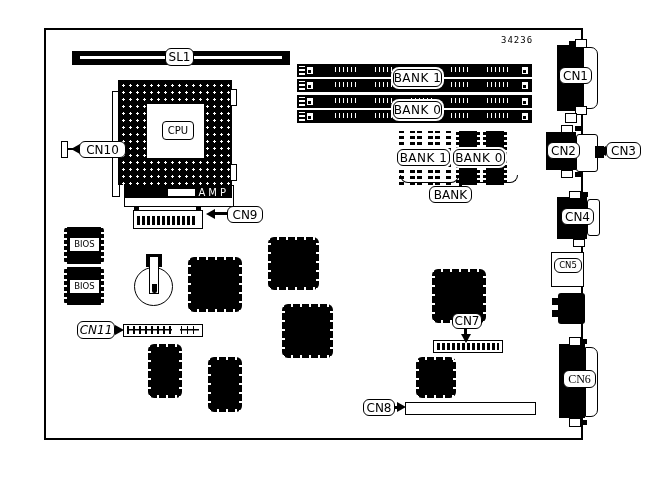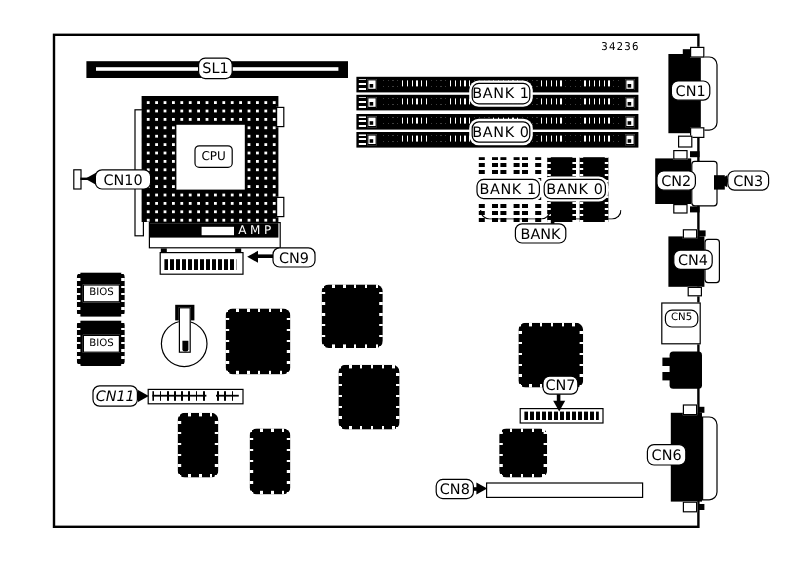--- a/index.html
+++ b/index.html
@@ -195,21 +195,21 @@
   <div class="cnbody" style="left:558px;top:293px;width:27px;height:31px;border-radius:3px;"></div>
   <div class="nub" style="left:552px;top:298px;width:7px;height:7px;"></div>
   <div class="nub" style="left:552px;top:310px;width:7px;height:7px;"></div>
 
   <div class="tab" style="left:569px;top:337px;width:12px;height:9px;"></div>
   <div class="nub" style="left:582px;top:339px;width:5px;height:5px;"></div>
   <div class="cnbody" style="left:559px;top:344px;width:26px;height:74px;"></div>
   <div class="shell" style="left:585px;top:347px;width:13px;height:70px;"></div>
   <div class="tab" style="left:569px;top:418px;width:12px;height:9px;"></div>
   <div class="nub" style="left:582px;top:420px;width:5px;height:5px;"></div>
-  <div class="lbl" style="left:539px;top:370px;width:33px;height:18px;">CN6</div>
+  <div class="lbl" style="left:563px;top:370px;width:33px;height:18px;font-family:Liberation Serif, serif;">CN6</div>
 
   <div class="qfp" style="left:432px;top:269px;width:54px;height:54px;"></div>
   <div class="lbl" style="left:452px;top:313px;width:30px;height:16px;text-align:center;">CN7</div>
   <div class="blk" style="left:464px;top:328px;width:3px;height:8px;"></div>
   <div class="tri-d" style="left:461px;top:334px;"></div>
   <div class="wbox" style="left:433px;top:340px;width:70px;height:13px;z-index:2;">
     <div class="abs" style="left:3px;top:2px;width:62px;height:7px;
                 background-image:repeating-linear-gradient(90deg,#000 0 3px,transparent 3px 5px);"></div>
   </div>
 

